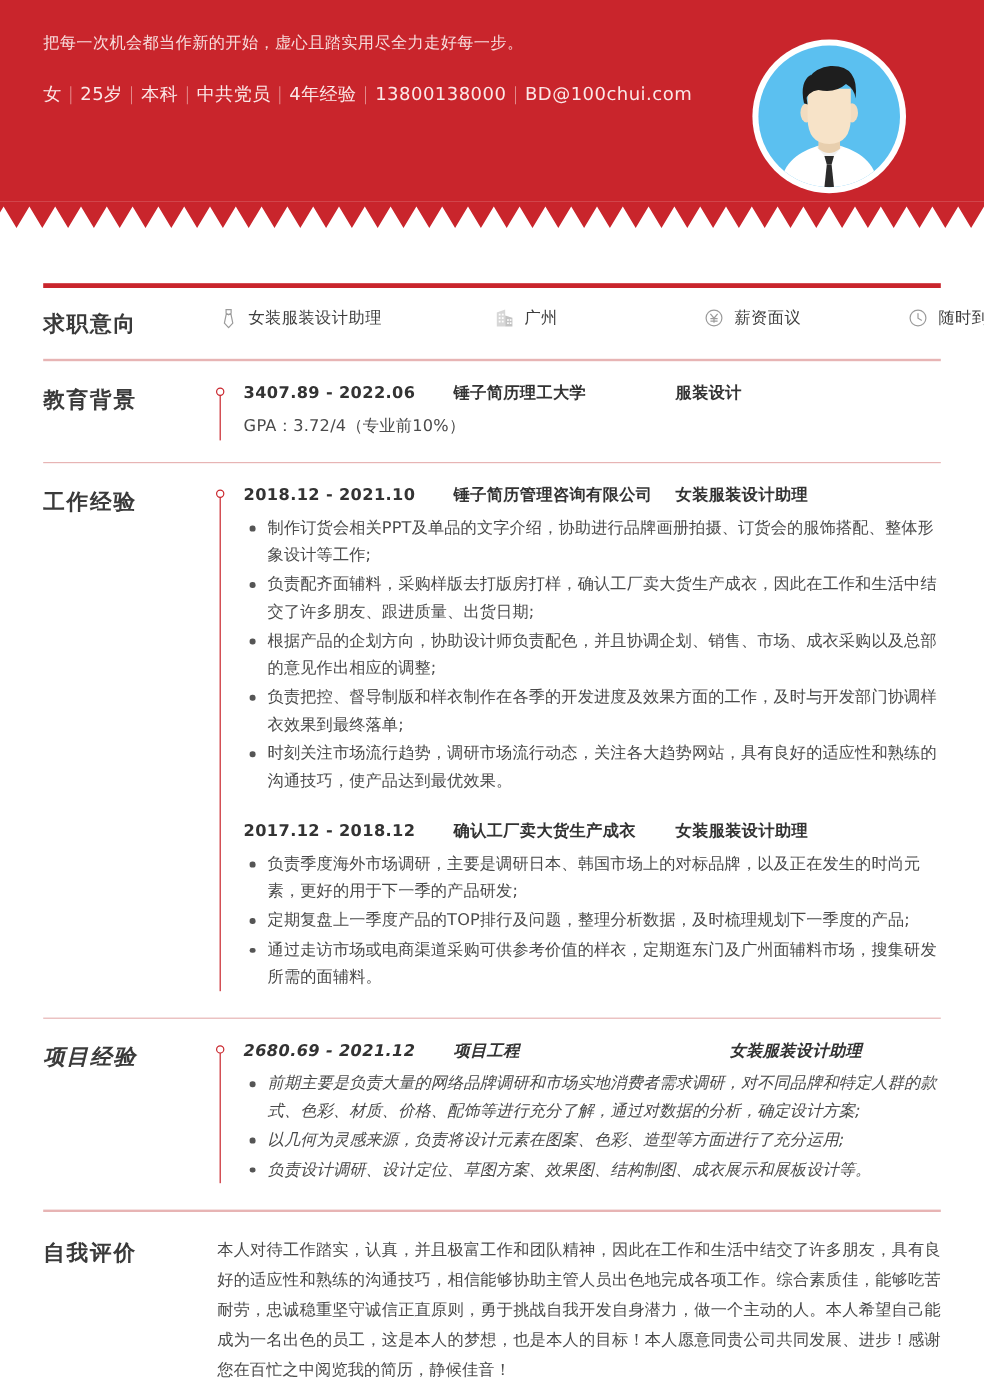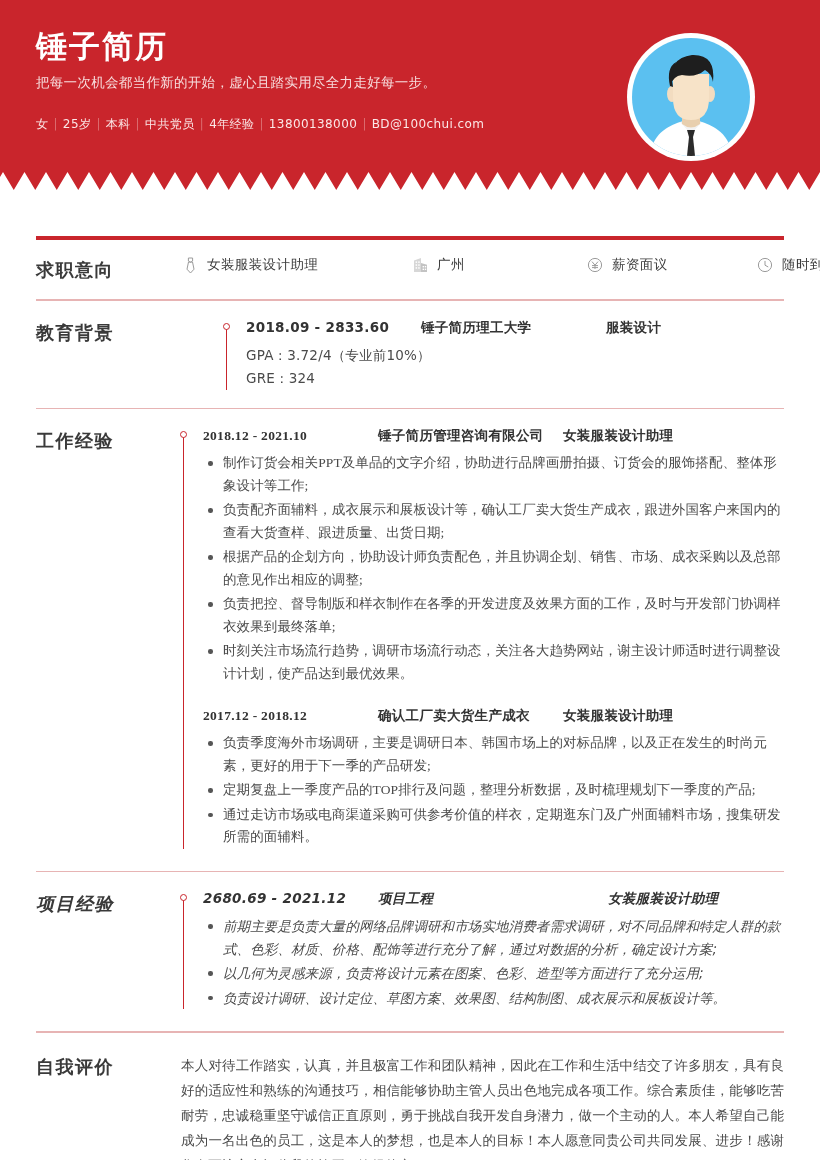--- a/index.html
+++ b/index.html
@@ -43,21 +43,21 @@
     margin: 0 0 6px 0;
   }
   .hdr-slogan {
     font-size: 13.5px;
     line-height: 20px;
     color: #f7dcdc;
     margin: 0 0 22px 0;
     letter-spacing: 0.3px;
   }
   .hdr-meta {
-    font-size: 12px;
+    font-size: 15px;
     line-height: 20px;
     color: #fbe7e7;
     letter-spacing: 0.4px;
   }
   .hdr-meta .sep {
     color: #e79a9a;
     padding: 0 5px;
     font-weight: 300;
   }
 
@@ -215,22 +215,22 @@
     content: "";
     position: absolute;
     left: 5px;
     top: 9px;
     width: 4.5px;
     height: 4.5px;
     border-radius: 50%;
     background: #555555;
   }
 
-  .edu-block { padding: 18px 0 18px 0; gap: 43px; }
-  .work-block { padding: 18px 0 20px 0; font-family: Liberation Serif, serif; }
+  .edu-block { padding: 18px 0 18px 0; }
+  .work-block { padding: 18px 0 20px 0; }
   .proj-block { padding: 18px 0 20px 0; font-style: italic; }
   .eval-block { padding: 20px 0 24px 0; }
 
   .job-gap { height: 20px; }
   .entry-head.second { padding-left: 0; }
 
   .eval-text {
     font-size: 13.5px;
     line-height: 25px;
     color: #4a4a4a;
@@ -239,21 +239,20 @@
   }
   .eval-body { padding-left: 0; }
 </style>
 </head>
 <body>
 
 <div id="page">
 
   <div class="header">
     <div class="header-inner">
-      <div class="hdr-name">锤子简历</div>
       <div class="hdr-slogan">把每一次机会都当作新的开始，虚心且踏实用尽全力走好每一步。</div>
       <div class="hdr-meta">
         <span>女</span><span class="sep">|</span><span>25岁</span><span class="sep">|</span><span>本科</span><span class="sep">|</span><span>中共党员</span><span class="sep">|</span><span>4年经验</span><span class="sep">|</span><span>13800138000</span><span class="sep">|</span><span>BD@100chui.com</span>
       </div>
     </div>
 
     <div class="avatar-wrap">
       <div class="avatar-circle">
         <svg width="118" height="118" viewBox="0 0 118 118">
 
@@ -346,49 +345,48 @@
     </div>
 
     <div class="rule-thin"></div>
     <div class="section edu-block">
       <div class="sec-title">教育背景</div>
       <div class="sec-body">
         <div class="tl">
           <div class="tl-line"></div>
           <div class="tl-dot"></div>
           <div class="entry-head">
-            <span class="eh-date">2018.09 - 2833.60</span>
+            <span class="eh-date">3407.89 - 2022.06</span>
             <span class="eh-org">锤子简历理工大学</span>
             <span class="eh-role">服装设计</span>
           </div>
           <div class="plain-line">GPA：3.72/4（专业前10%）</div>
-          <div class="plain-line">GRE：324</div>
         </div>
       </div>
     </div>
 
     <div class="rule-thin"></div>
     <div class="section work-block">
       <div class="sec-title">工作经验</div>
       <div class="sec-body">
         <div class="tl">
           <div class="tl-line"></div>
           <div class="tl-dot"></div>
 
           <div class="entry-head">
             <span class="eh-date">2018.12 - 2021.10</span>
             <span class="eh-org">锤子简历管理咨询有限公司</span>
             <span class="eh-role">女装服装设计助理</span>
           </div>
           <ul class="bullets">
             <li>制作订货会相关PPT及单品的文字介绍，协助进行品牌画册拍摄、订货会的服饰搭配、整体形象设计等工作;</li>
-            <li>负责配齐面辅料，成衣展示和展板设计等，确认工厂卖大货生产成衣，跟进外国客户来国内的查看大货查样、跟进质量、出货日期;</li>
+            <li>负责配齐面辅料，采购样版去打版房打样，确认工厂卖大货生产成衣，因此在工作和生活中结交了许多朋友、跟进质量、出货日期;</li>
             <li>根据产品的企划方向，协助设计师负责配色，并且协调企划、销售、市场、成衣采购以及总部的意见作出相应的调整;</li>
             <li>负责把控、督导制版和样衣制作在各季的开发进度及效果方面的工作，及时与开发部门协调样衣效果到最终落单;</li>
-            <li>时刻关注市场流行趋势，调研市场流行动态，关注各大趋势网站，谢主设计师适时进行调整设计计划，使产品达到最优效果。</li>
+            <li>时刻关注市场流行趋势，调研市场流行动态，关注各大趋势网站，具有良好的适应性和熟练的沟通技巧，使产品达到最优效果。</li>
           </ul>
 
           <div class="job-gap"></div>
 
           <div class="entry-head second">
             <span class="eh-date">2017.12 - 2018.12</span>
             <span class="eh-org">确认工厂卖大货生产成衣</span>
             <span class="eh-role">女装服装设计助理</span>
           </div>
           <ul class="bullets">

